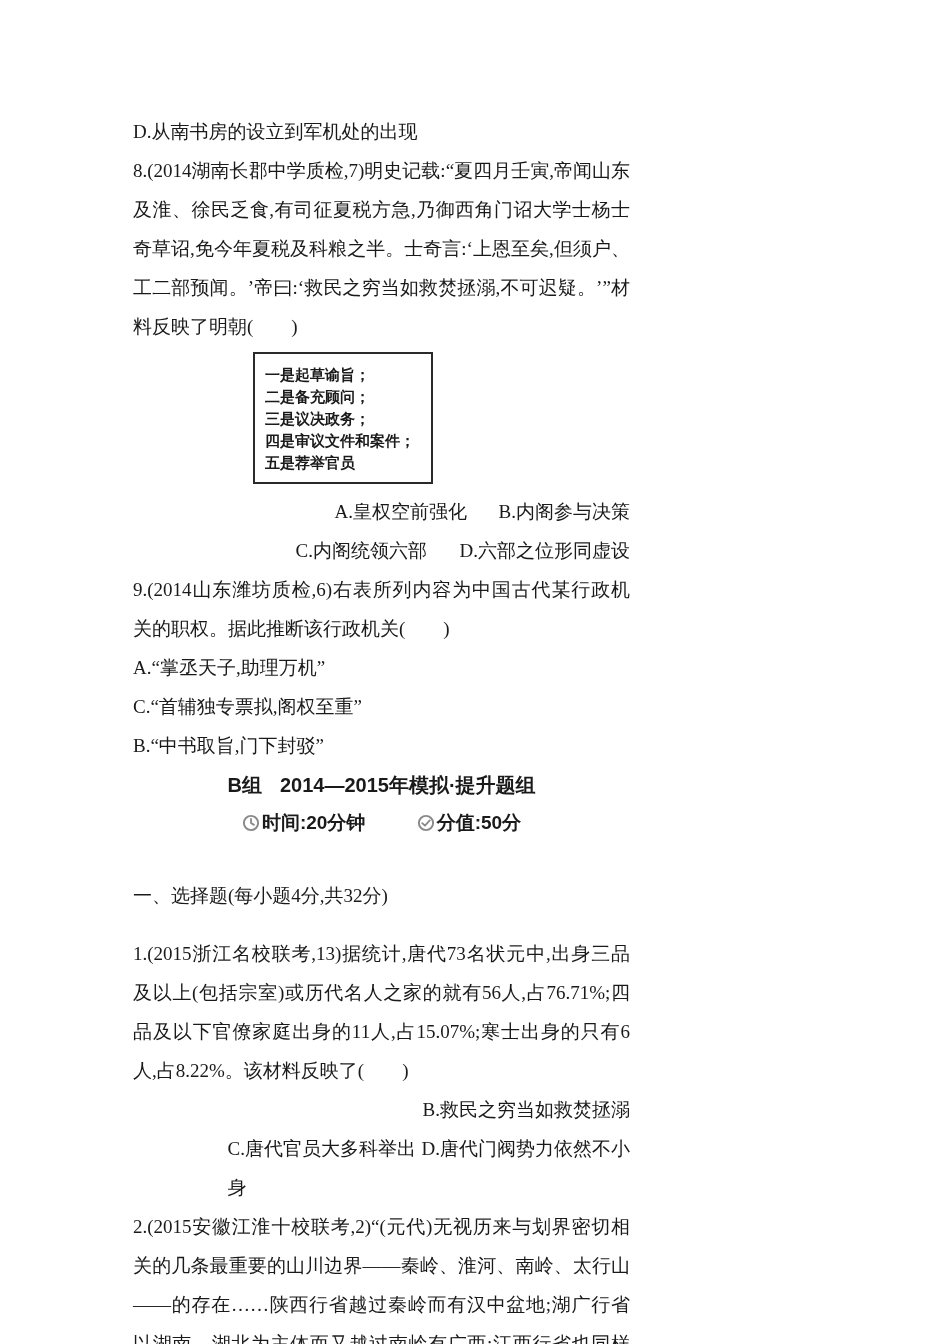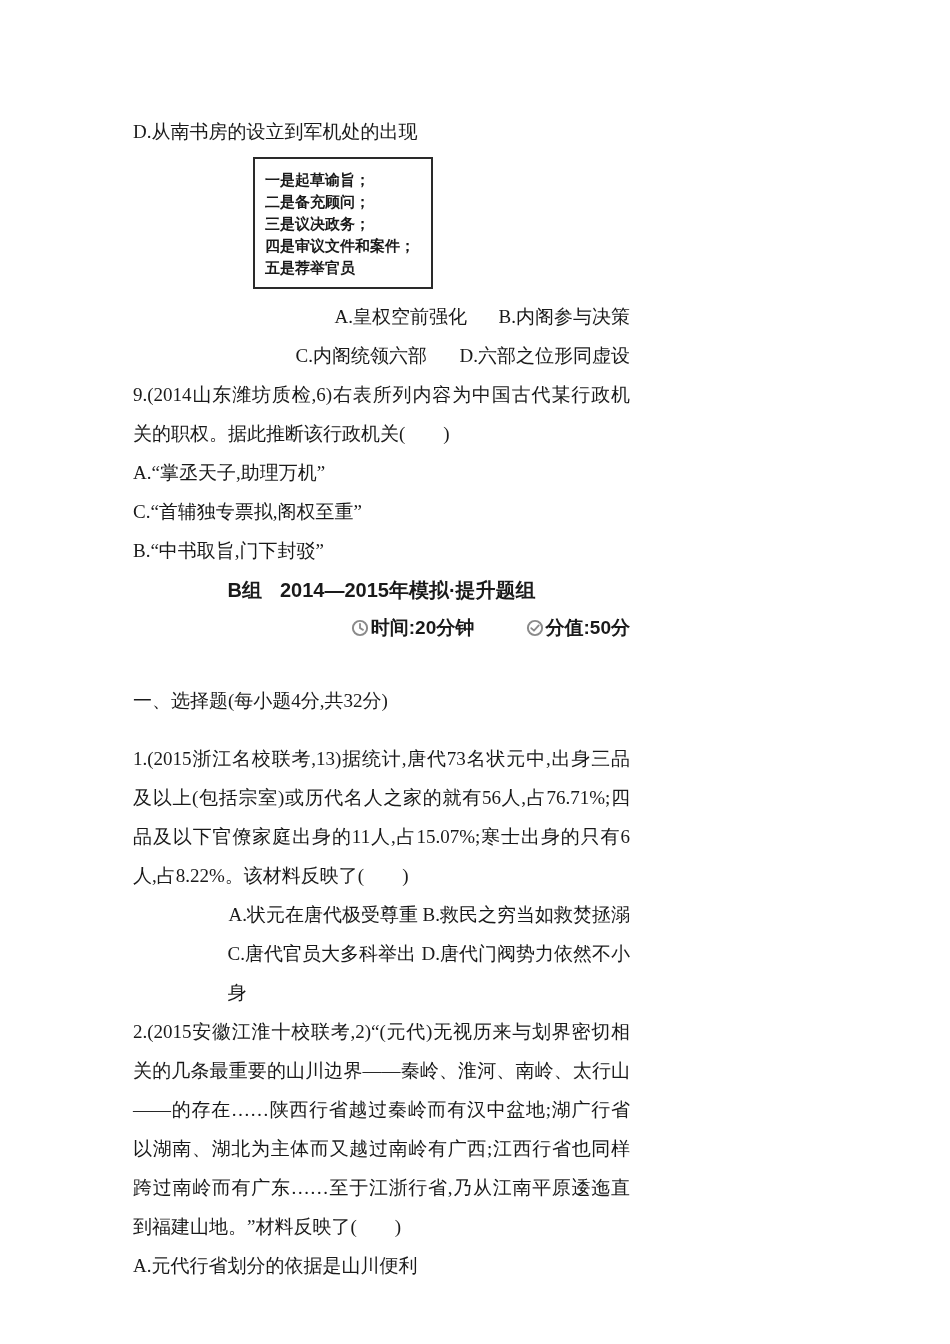--- a/index.html
+++ b/index.html
@@ -51,21 +51,21 @@
   .group-header {
     text-align: center;
     font-family: "Liberation Sans", "DejaVu Sans", sans-serif;
     font-weight: bold;
     font-size: 20px;
     line-height: 36px;
     margin-top: 2px;
   }
   .group-header .glabel { margin-right: 18px; }
   .meta-line {
-    text-align: right;
+    text-align: center;
     font-family: "Liberation Sans", "DejaVu Sans", sans-serif;
     font-weight: bold;
     font-size: 19px;
     line-height: 40px;
   }
   .meta-item { display: inline-flex; align-items: center; }
   .meta-item + .meta-item { margin-left: 46px; }
   .meta-item svg { margin-right: 2px; }
   .section-header {
     margin-top: 30px;
@@ -73,20 +73,21 @@
     line-height: 39px;
   }
 </style>
 </head>
 <body>
 
 <div class="page">
 
   <p class="line">D.从南书房的设立到军机处的出现</p>
 
+  <p class="para">8.(2014湖南长郡中学质检,7)明史记载:“夏四月壬寅,帝闻山东及淮、徐民乏食,有司征夏税方急,乃御西角门诏大学士杨士奇草诏,免今年夏税及科粮之半。士奇言:‘上恩至矣,但须户、工二部预闻。’帝曰:‘救民之穷当如救焚拯溺,不可迟疑。’”材料反映了明朝(　　)</p>
 
   <div class="duty-box">
     <div>一是起草谕旨；</div>
     <div>二是备充顾问；</div>
     <div>三是议决政务；</div>
     <div>四是审议文件和案件；</div>
     <div>五是荐举官员</div>
   </div>
 
   <div class="opt-row">
@@ -123,21 +124,20 @@
       </svg>
       <span>分值:50分</span>
     </span>
   </div>
 
   <p class="section-header">一、选择题(每小题4分,共32分)</p>
 
   <p class="para">1.(2015浙江名校联考,13)据统计,唐代73名状元中,出身三品及以上(包括宗室)或历代名人之家的就有56人,占76.71%;四品及以下官僚家庭出身的11人,占15.07%;寒士出身的只有6人,占8.22%。该材料反映了(　　)</p>
 
   <div class="opt-row wide">
-    <span class="c1">A.状元在唐代极受尊重</span>
     <span>B.救民之穷当如救焚拯溺</span>
   </div>
   <div class="opt-row wide">
     <span class="c1">C.唐代官员大多科举出身</span>
     <span>D.唐代门阀势力依然不小</span>
   </div>
 
   <p class="para">2.(2015安徽江淮十校联考,2)“(元代)无视历来与划界密切相关的几条最重要的山川边界——秦岭、淮河、南岭、太行山——的存在……陕西行省越过秦岭而有汉中盆地;湖广行省以湖南、湖北为主体而又越过南岭有广西;江西行省也同样跨过南岭而有广东……至于江浙行省,乃从江南平原逶迤直到福建山地。”材料反映了(　　)</p>
 
   <p class="line">A.元代行省划分的依据是山川便利</p>

